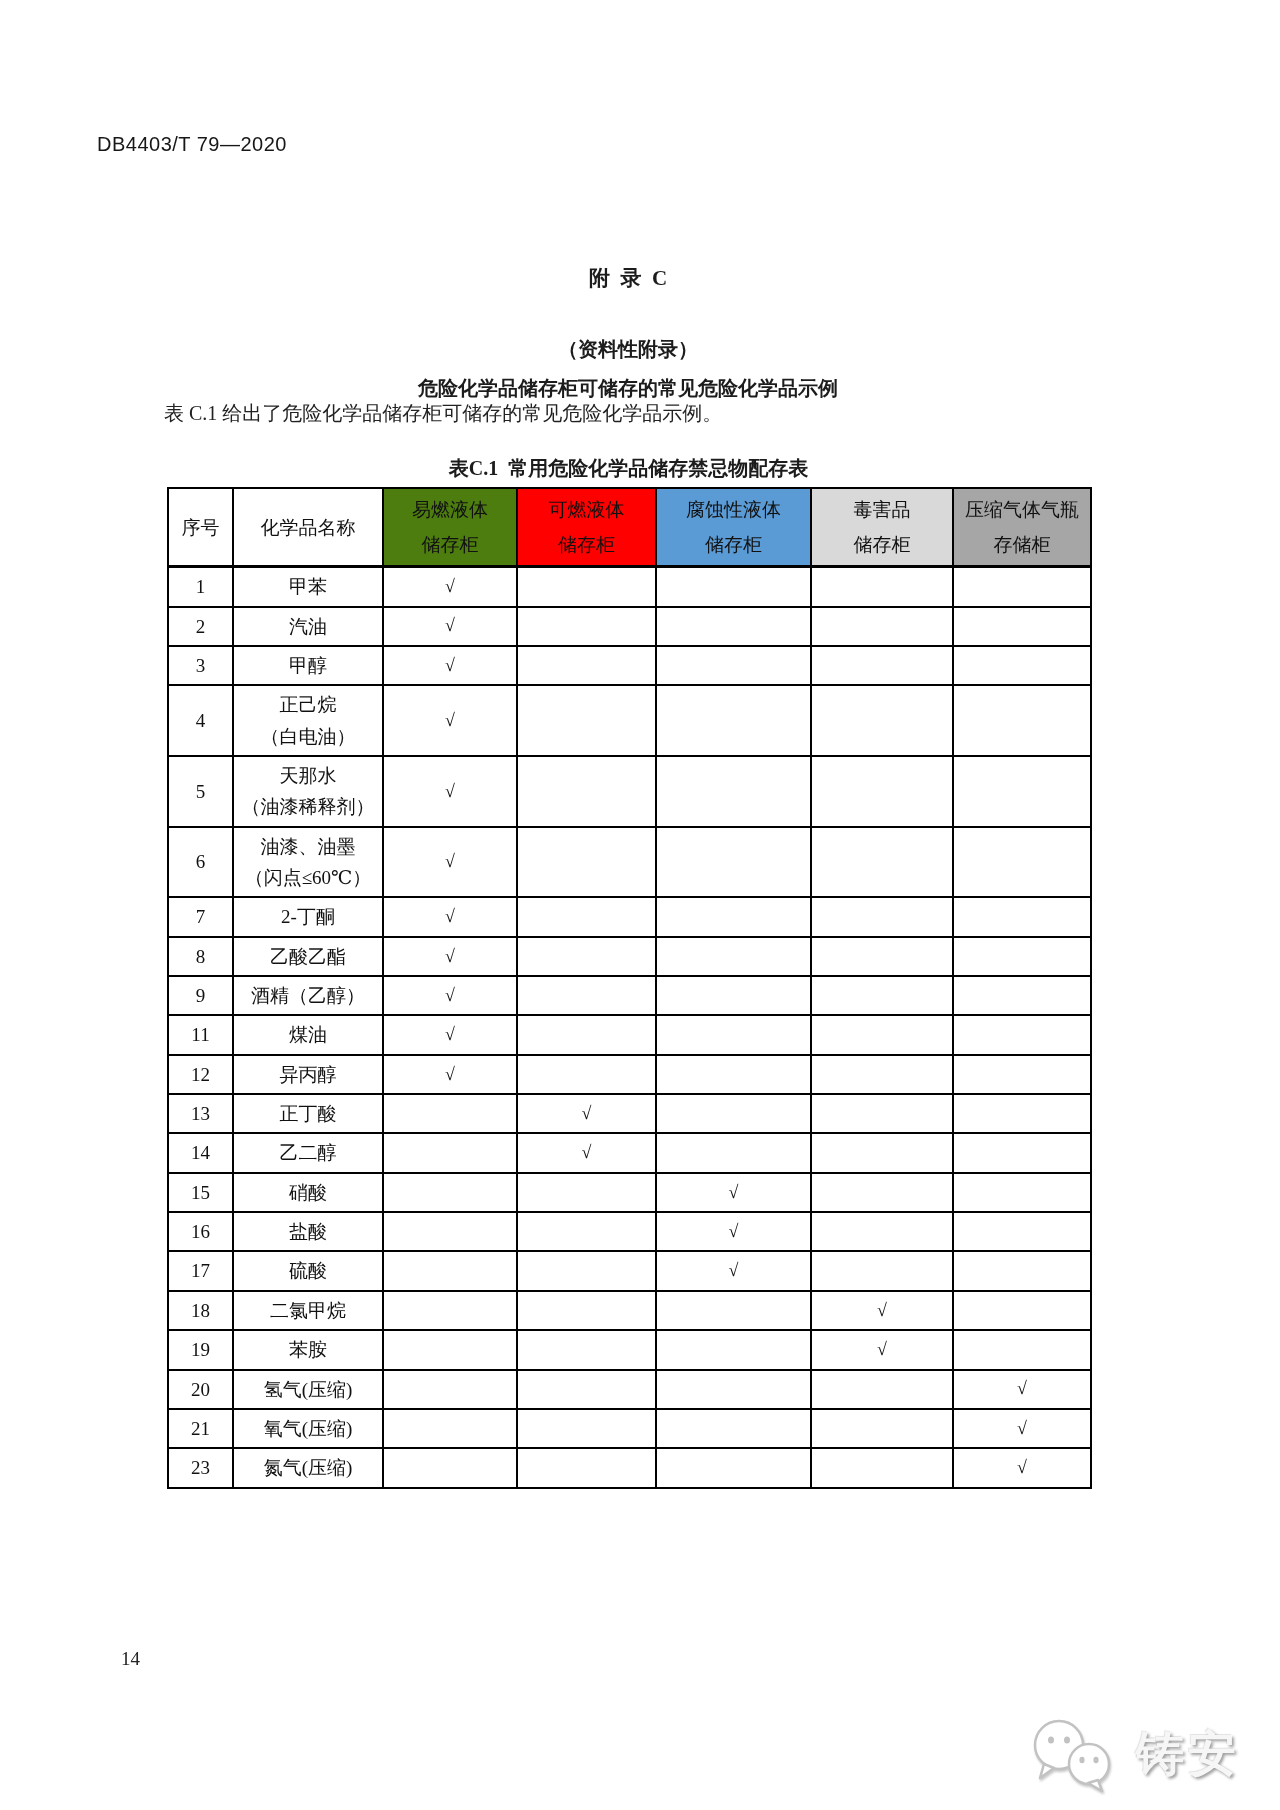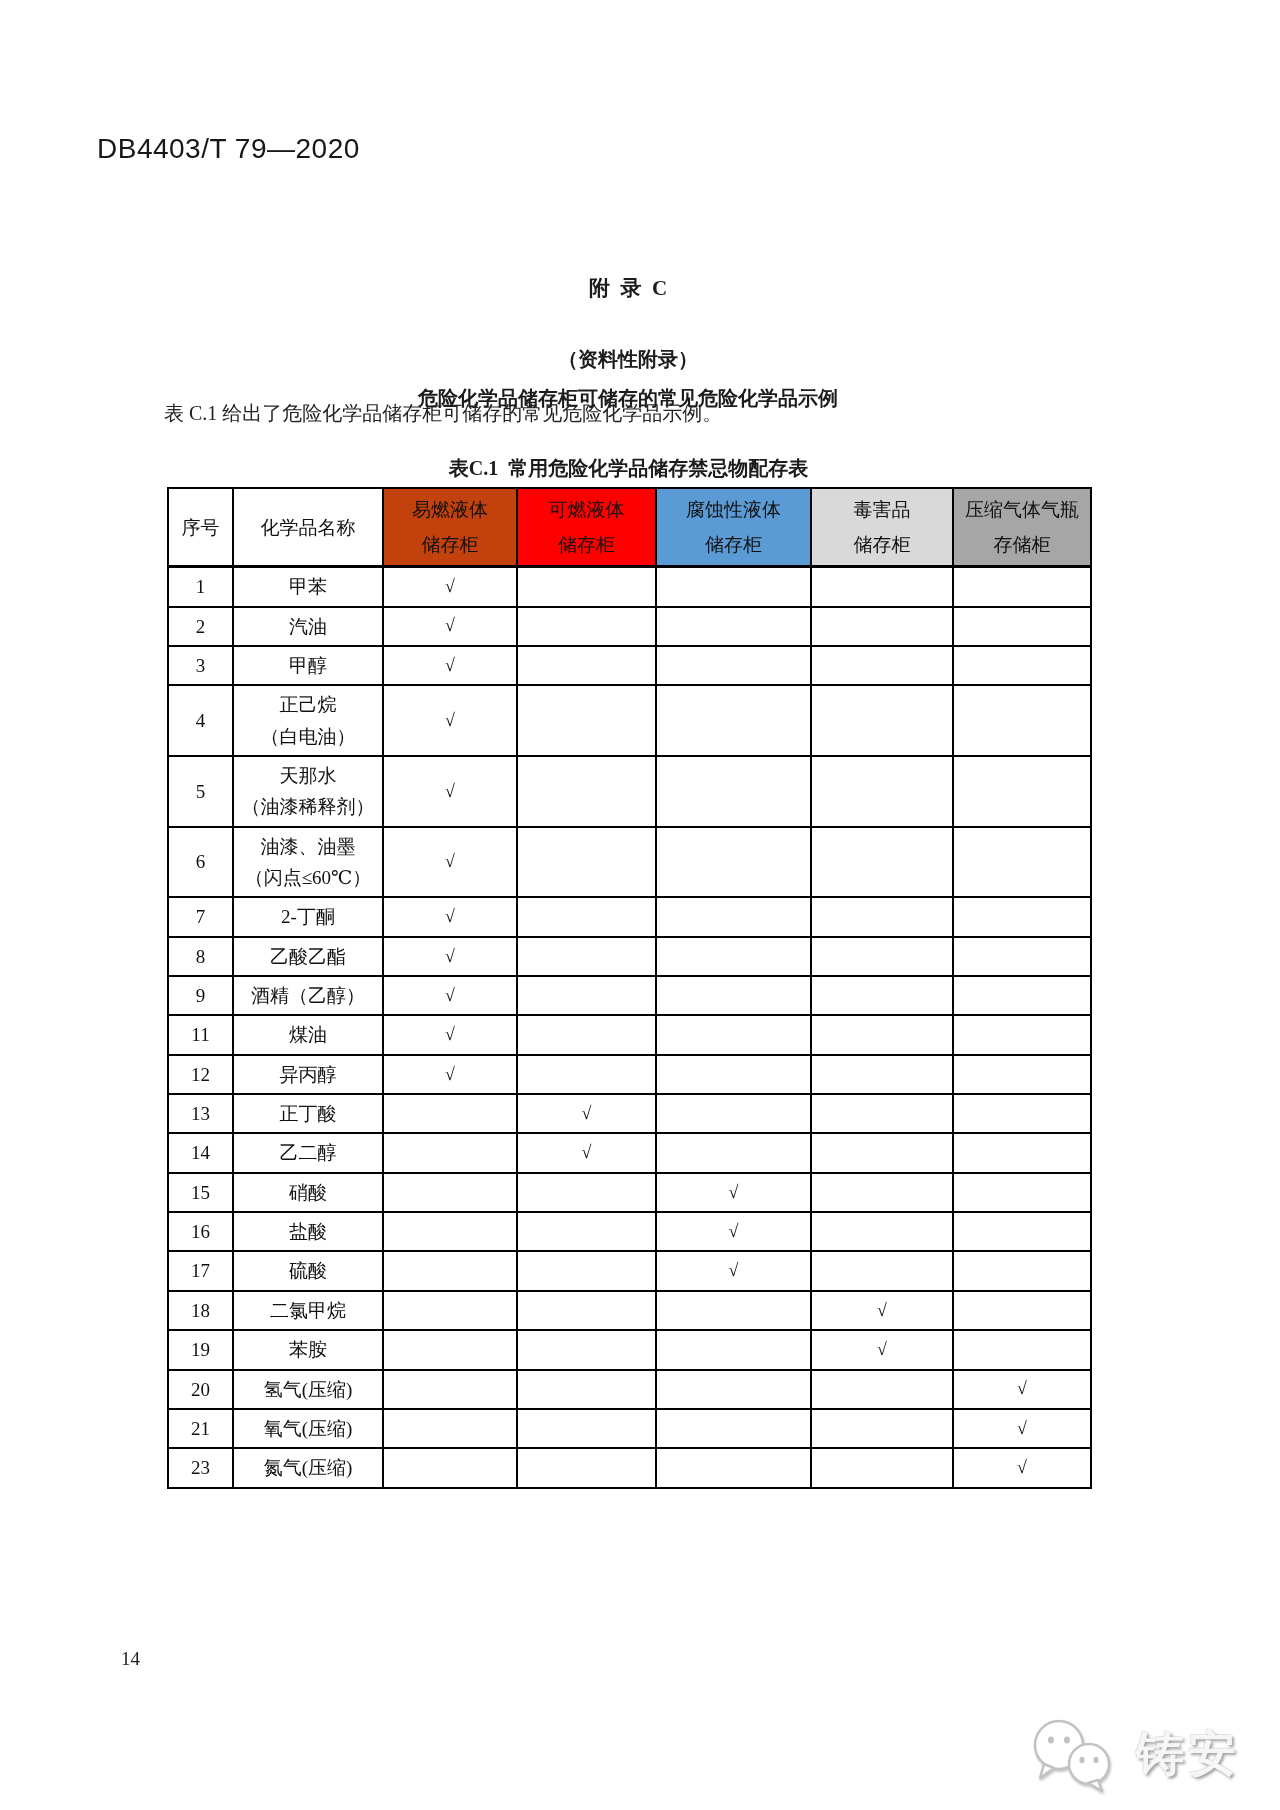--- a/index.html
+++ b/index.html
@@ -7,24 +7,24 @@
   body {
     width: 1280px; height: 1810px;
     position: relative;
     overflow: hidden;
     font-family: "Liberation Serif", "DejaVu Serif", serif;
     color: #1c1c1c;
   }
   .doc-code {
     position: absolute; left: 97px; top: 133px;
     font-family: "Liberation Sans", "DejaVu Sans", sans-serif;
-    font-size: 28px; letter-spacing: 0.5px; color: #171717;
+    font-size: 20px; letter-spacing: 0.5px; color: #171717;
   }
   .title-block {
-    position: absolute; left: 0; top: 274px; width: 1256px;
+    position: absolute; left: 0; top: 264px; width: 1256px;
     text-align: center;
   }
   .title-line1 { font-size: 21px; font-weight: bold; white-space: pre; margin-bottom: 13px; }
   .title-line2 { font-size: 20px; font-weight: bold; margin-bottom: 12px; margin-top: 44px; }
   .title-line3 { font-size: 20px; font-weight: bold; }
   .intro {
     position: absolute; left: 164px; top: 400px;
     font-size: 20px; color: #222;
   }
   .table-caption {
@@ -98,21 +98,21 @@
       <col class="c6">
   </colgroup>
   <thead>
     <tr id="header-row">
         <th style="background: rgb(255, 255, 255);">
           <div>序号</div>
         </th>
         <th style="background: rgb(255, 255, 255);">
           <div>化学品名称</div>
         </th>
-        <th style="background: #c2410c;">
+        <th style="background: #4d7c0f;">
           <div>易燃液体</div>
           <div>储存柜</div>
         </th>
         <th style="background: rgb(255, 0, 0);">
           <div>可燃液体</div>
           <div>储存柜</div>
         </th>
         <th style="background: rgb(91, 155, 213);">
           <div>腐蚀性液体</div>
           <div>储存柜</div>

